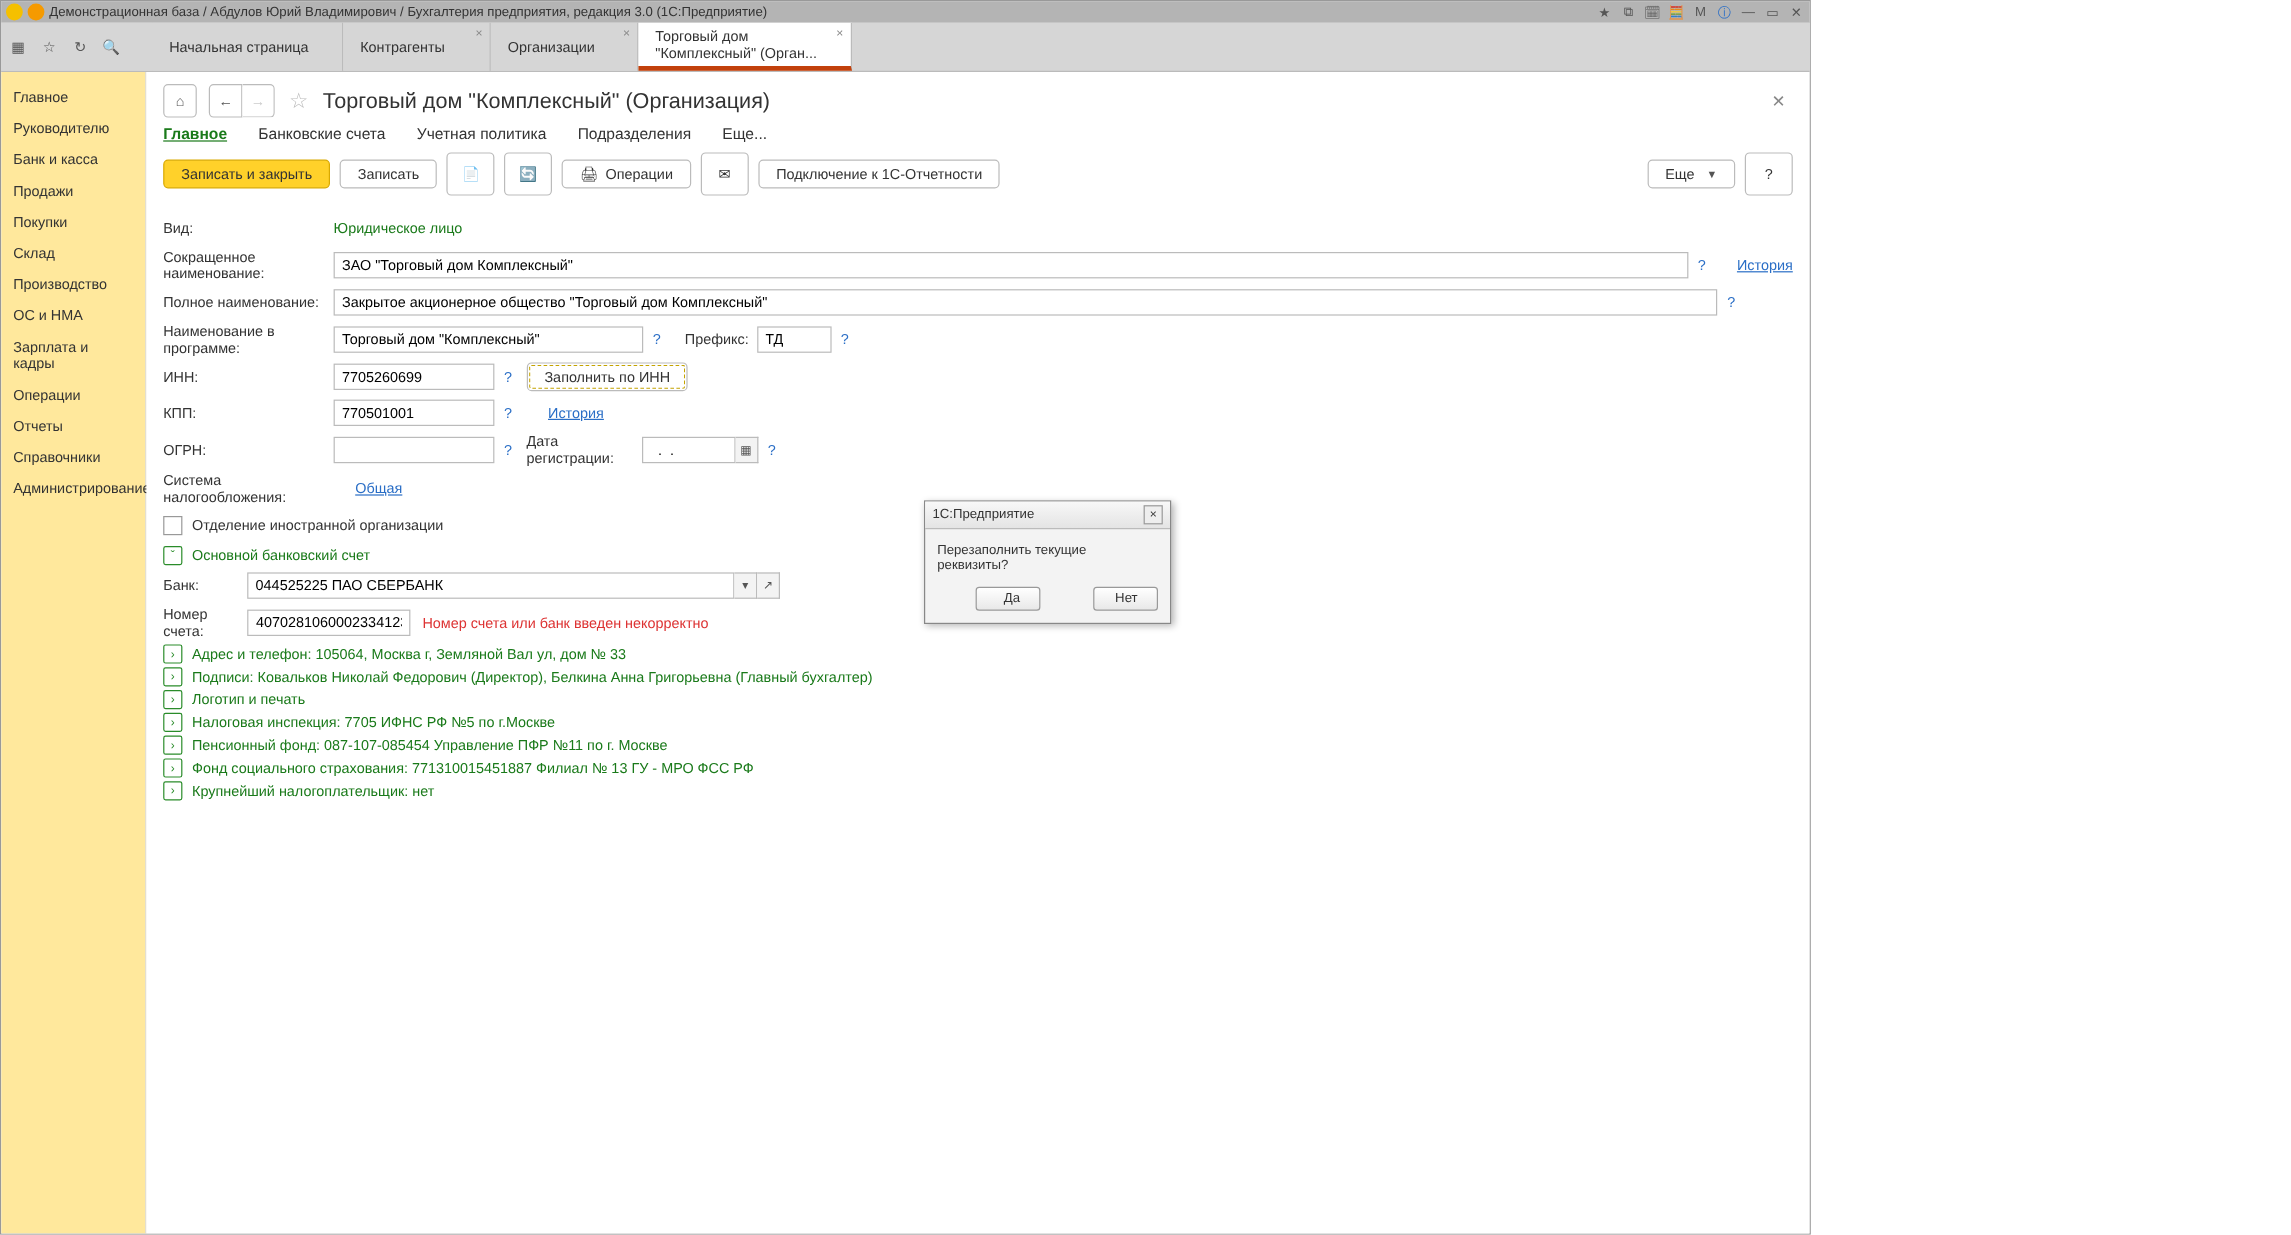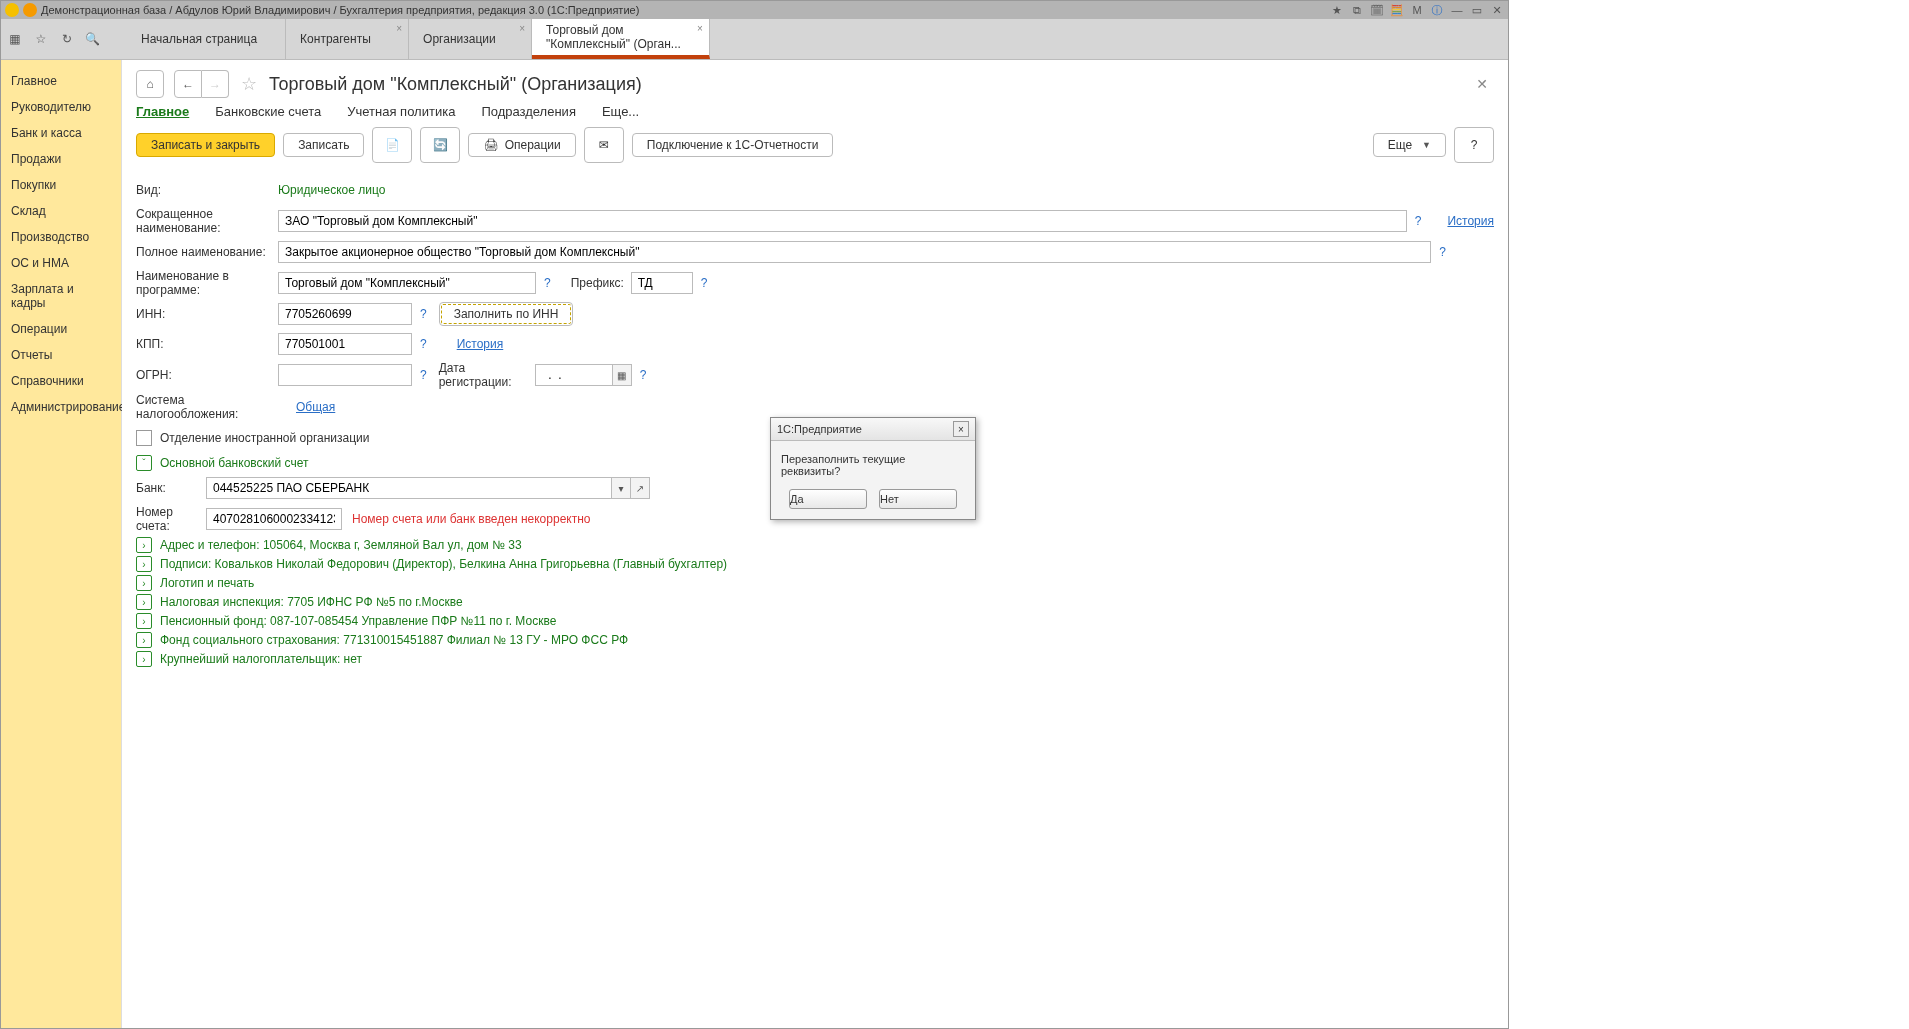--- a/index.html
+++ b/index.html
@@ -56,21 +56,21 @@
   .input-group { display:flex; align-items:stretch; }
   .input-group .addon { width:18px; border:1px solid #bbb; border-left:none; display:flex; align-items:center; justify-content:center; font-size:10px; color:#555; background:#f3f3f3; }
   .btn-focus { outline:1px dashed #c4a300; outline-offset:-3px; }
 
   .dialog { position:absolute; left:648px; top:357px; width:204px; background:#f3f3f3; border:1px solid #888; box-shadow:2px 2px 6px rgba(0,0,0,0.3); font-size:11px; }
   .dialog-title { background:linear-gradient(#f8f8f8,#e4e4e4); padding:3px 6px; display:flex; align-items:center; border-bottom:1px solid #bbb; }
   .dialog-title .t { flex:1; }
   .dialog-title .x { width:14px; height:14px; border:1px solid #999; display:flex; align-items:center; justify-content:center; background:#eee; font-size:10px; }
   .dialog-body { padding:12px 10px; }
   .dialog-btns { display:flex; gap:12px; padding:0 10px 10px 10px; justify-content:center; }
-  .dlg-btn { border:1px solid #999; background:linear-gradient(#fff,#e8e8e8); padding:3px 0; width:76px; text-align:left; border-radius:3px; }
+  .dlg-btn { border:1px solid #999; background:linear-gradient(#fff,#e8e8e8); padding:3px 16px; width:76px; text-align:right; border-radius:3px;margin-left:32px; }
 
   .rel-wrap { position:relative; flex:1; display:flex; flex-direction:column; overflow:hidden; }
 </style>
 </head>
 <body>
 
 <div class="window">
 
   <div class="titlebar">
     <div class="tb-icon" style="background:#f5c000;"></div>

